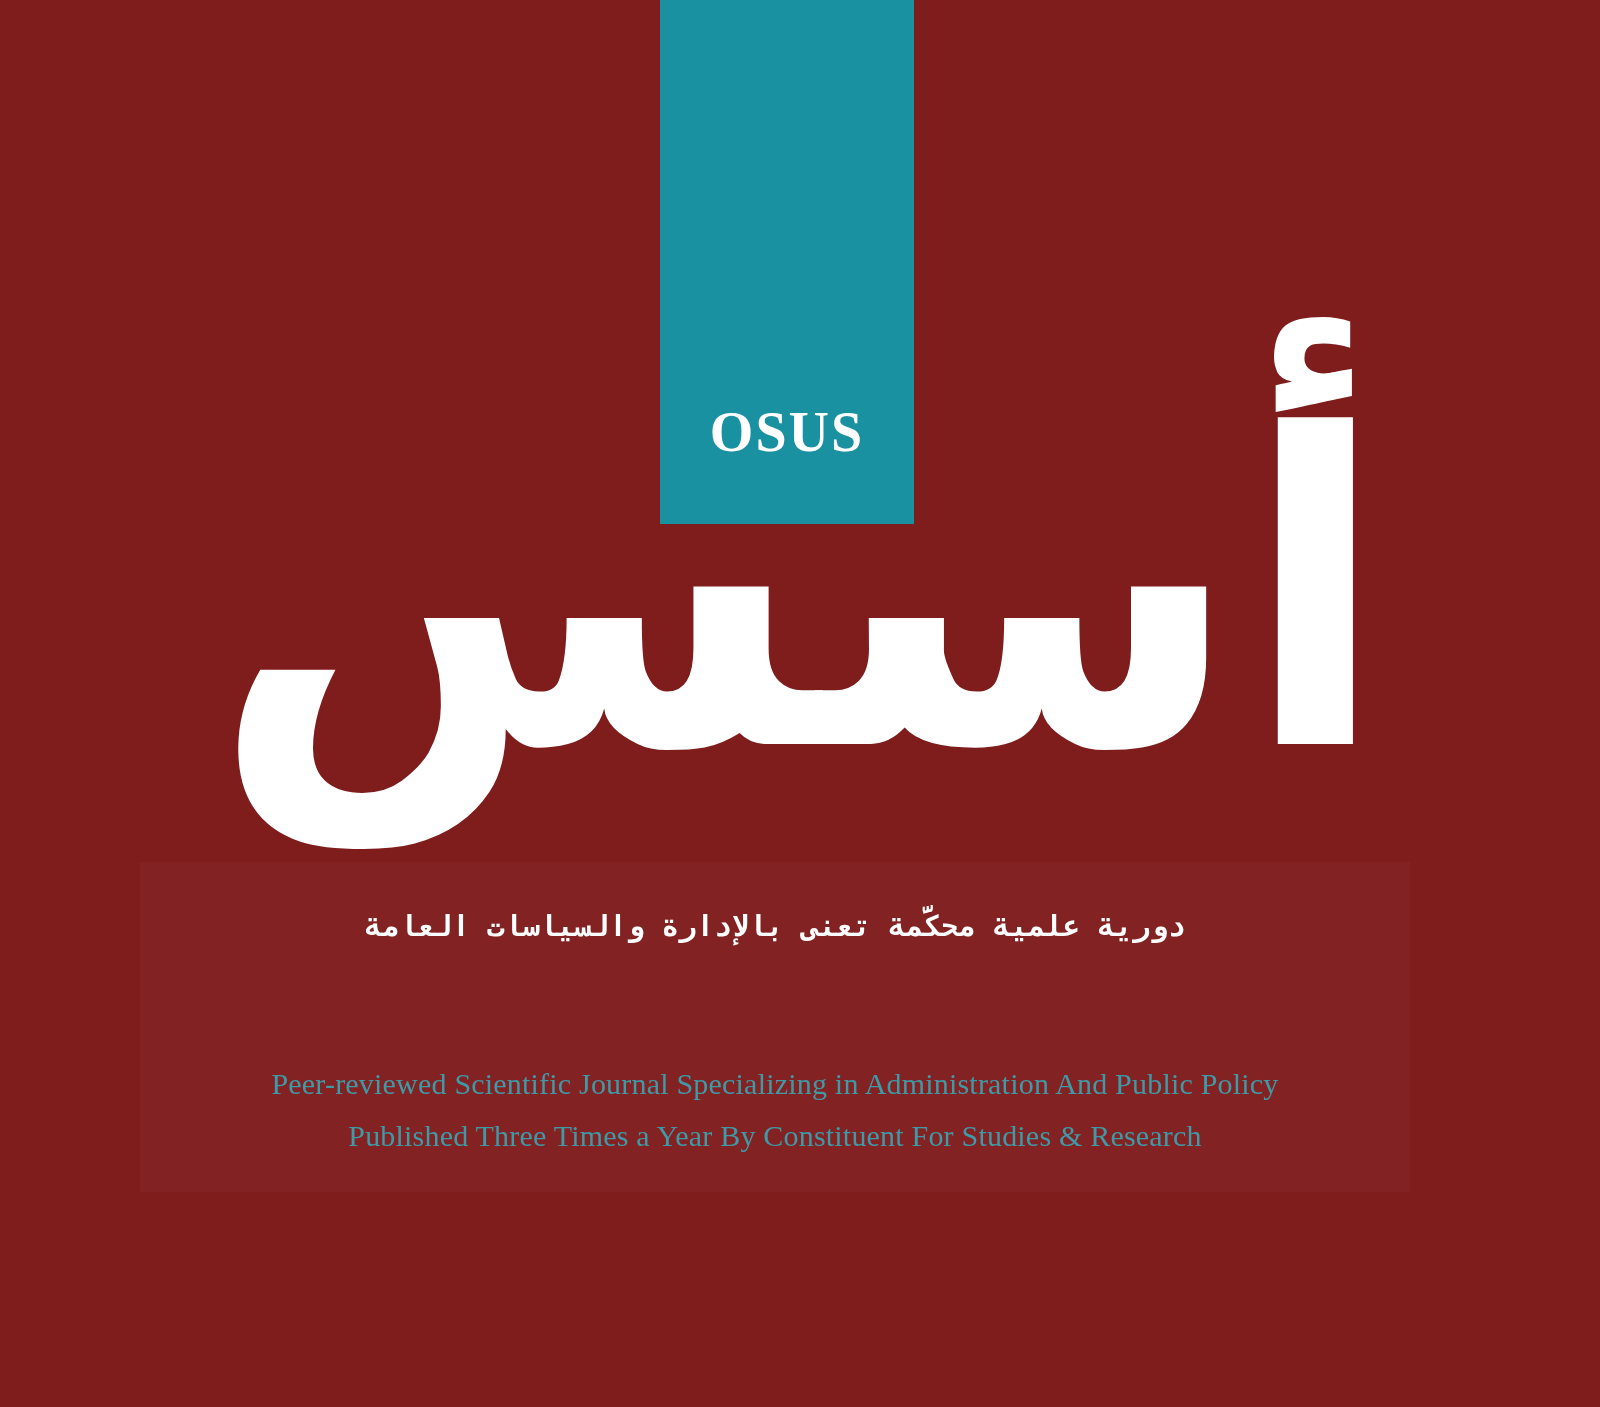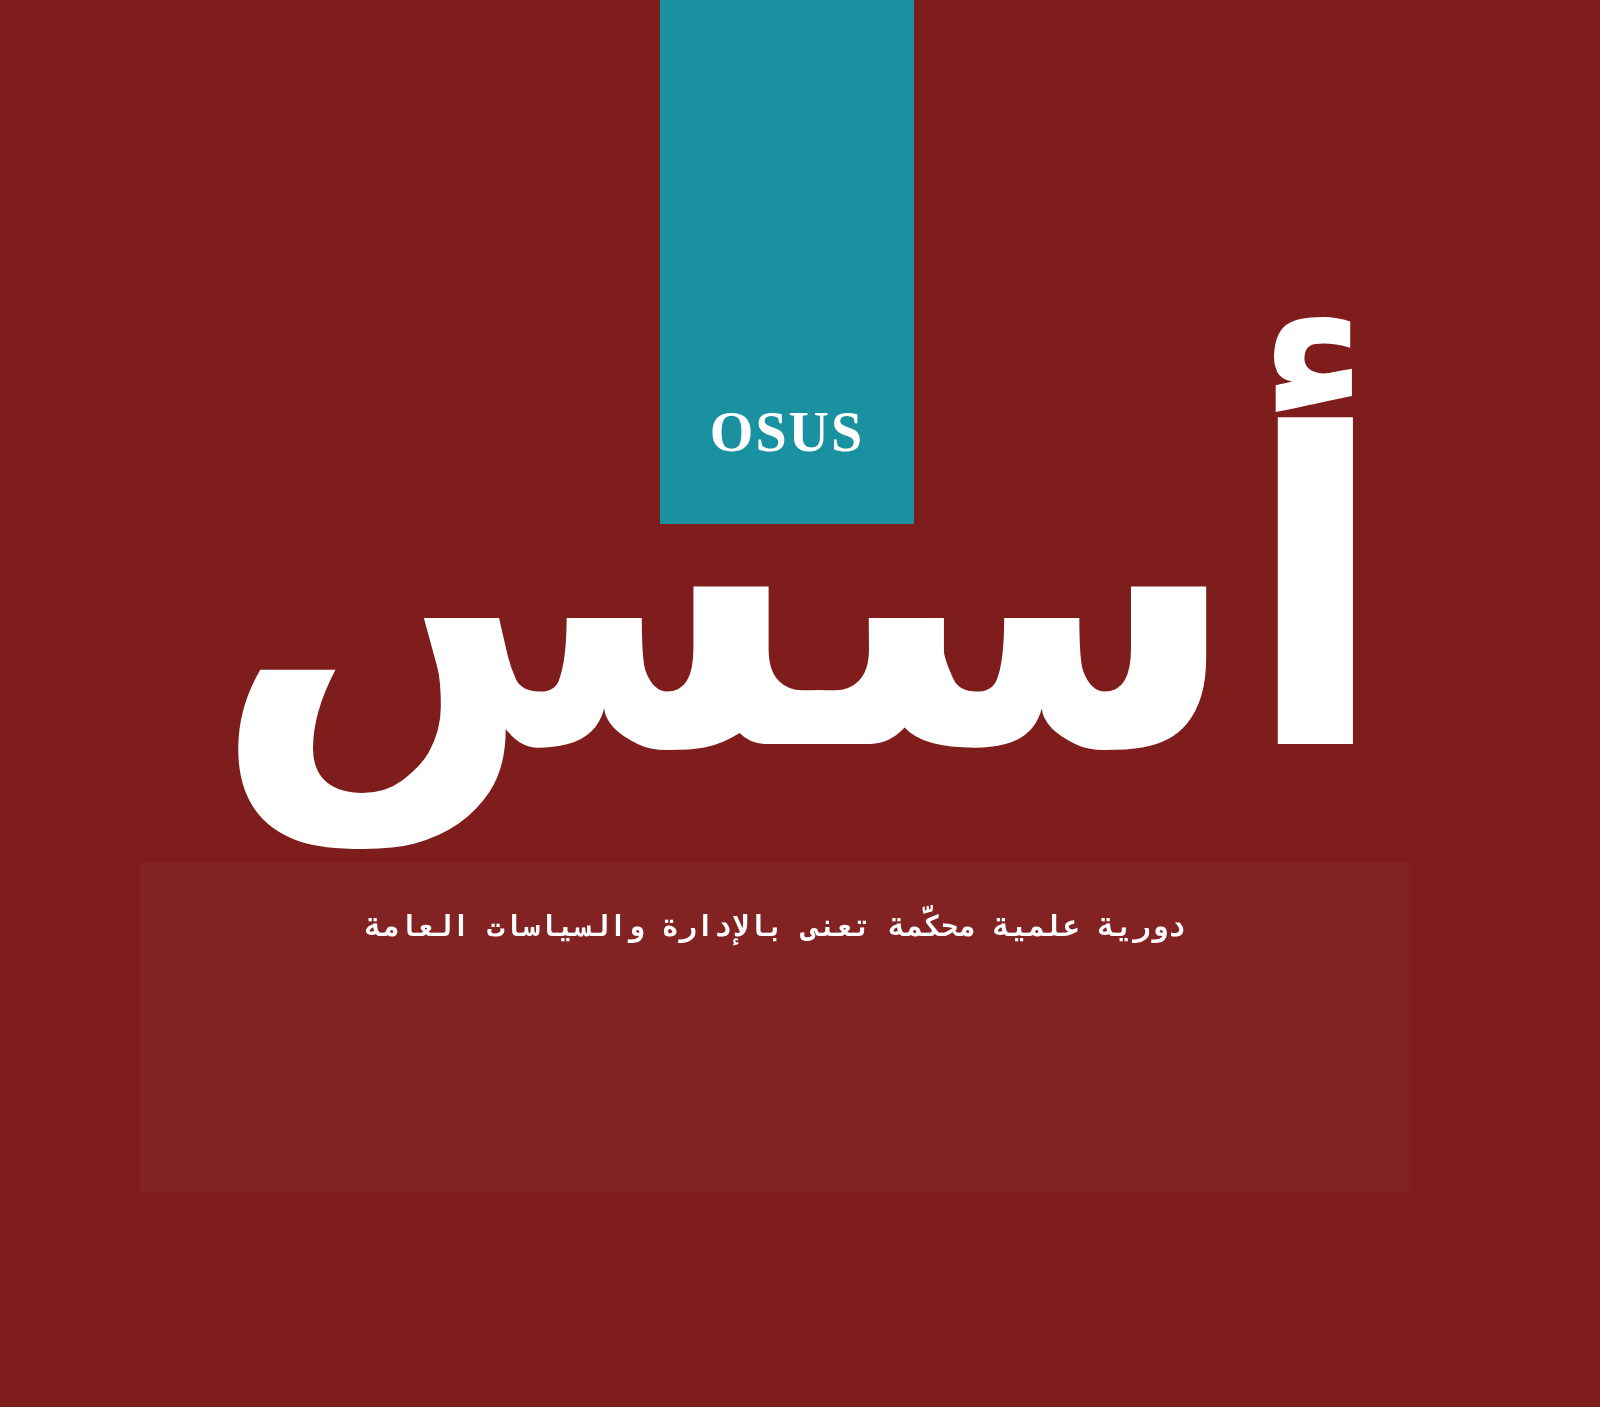--- a/index.html
+++ b/index.html
@@ -114,14 +114,18 @@
   <div class="osus-text">OSUS</div>
 
   <div class="logo-arabic">أسس</div>
 
   <div class="subtitle-band"></div>
 
   <div class="subtitle-arabic">
     <div class="line1">دورية علمية محكَّمة تعنى بالإدارة والسياسات العامة</div>
   </div>
 
+  <div class="subtitle-english">
+    <div>Peer-reviewed Scientific Journal Specializing in Administration And Public Policy</div>
+    <div>Published Three Times a Year By Constituent For Studies &amp; Research</div>
+  </div>
 
 </div>
 
 </body></html>

